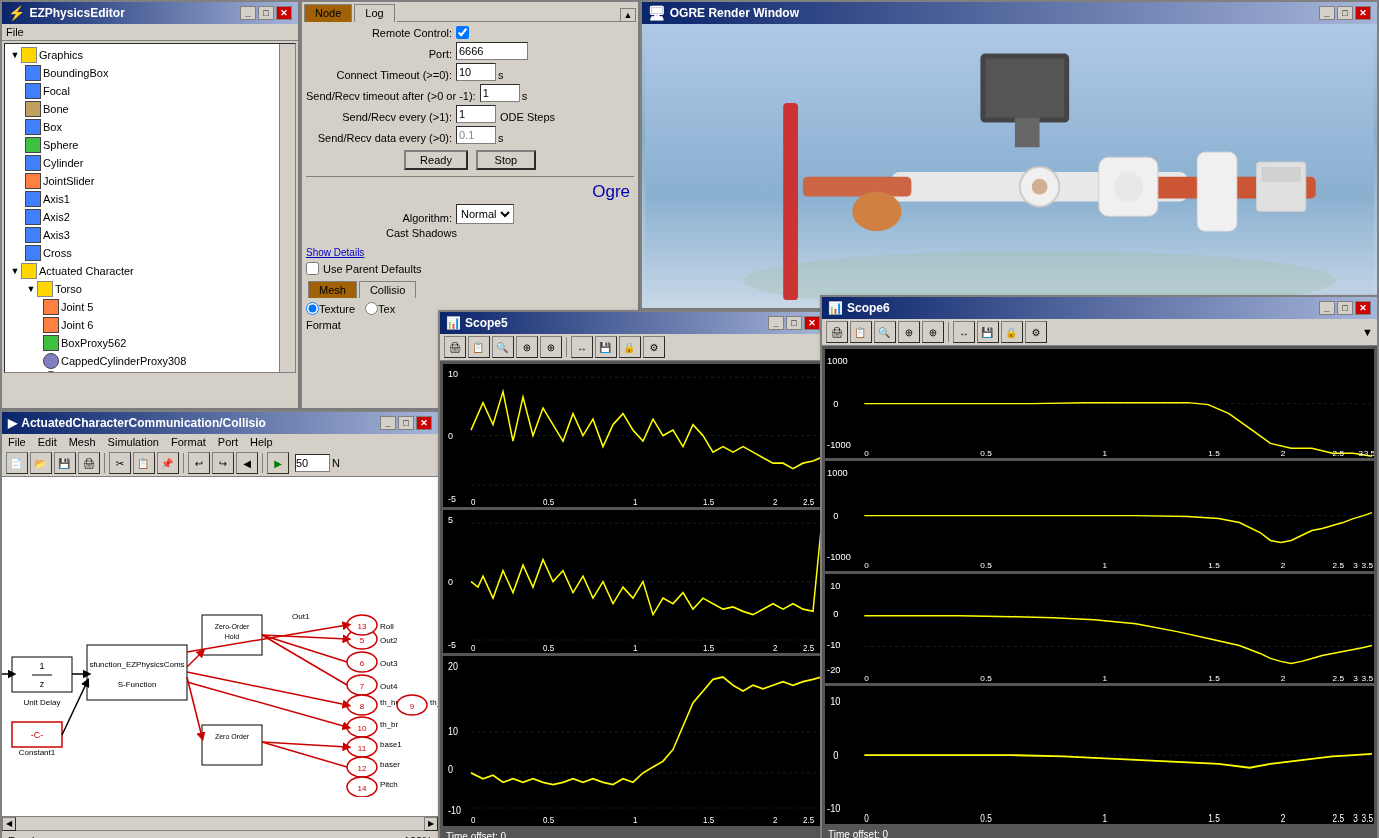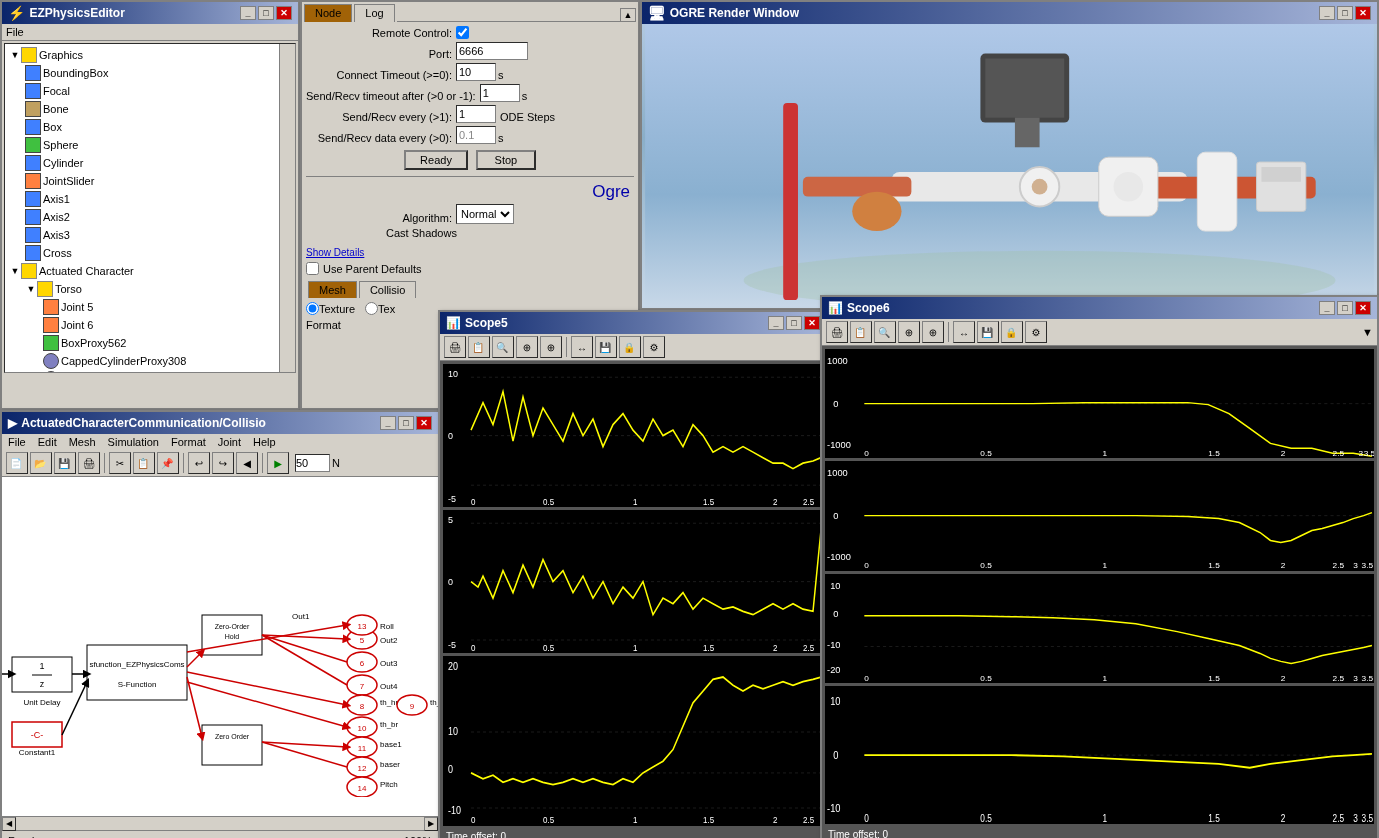--- a/index.html
+++ b/index.html
@@ -412,21 +412,21 @@
       <div class="tb-btn" style="background:#c00;color:white;">✕</div>
     </div>
   </div>
 
   <div class="simulink-menu">
     <span>File</span>
     <span>Edit</span>
     <span>Mesh</span>
     <span>Simulation</span>
     <span>Format</span>
-    <span>Joint</span>
+    <span>Port</span>
     <span>Help</span>
   </div>
 
   <div class="simulink-toolbar">
     <div class="tool-btn">📄</div>
     <div class="tool-btn">📂</div>
     <div class="tool-btn">💾</div>
     <div class="tool-btn">🖨</div>
     <div class="separator"></div>
     <div class="tool-btn">✂</div>

